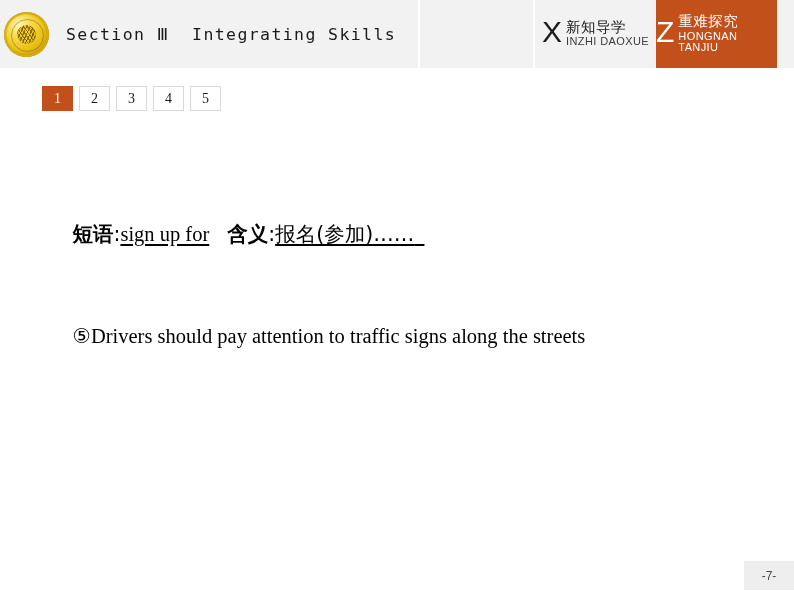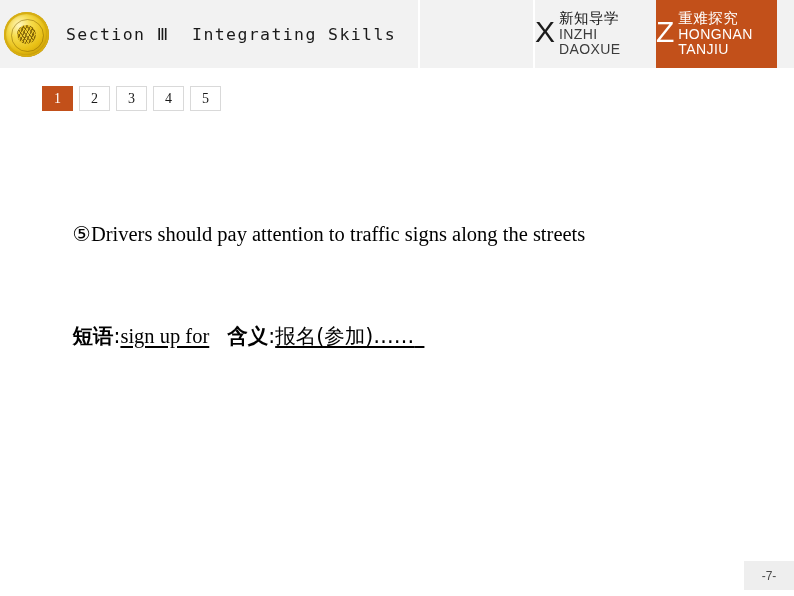--- a/index.html
+++ b/index.html
@@ -92,21 +92,21 @@
   .tab-inactive .tab-letter { color: #1b1b1b; }
   .tab-active   .tab-letter { color: #ffffff; }
   .tab-words { display: flex; flex-direction: column; line-height: 1.05; }
   .tab-cn {
     font-family: "Liberation Sans", sans-serif;
     font-size: 14.5px;
     letter-spacing: .5px;
   }
   .tab-py {
     font-family: "Liberation Sans", sans-serif;
-    font-size: 14px;
+    font-size: 11px;
     letter-spacing: .4px;
     margin-top: 1px;
   }
   .tab-inactive .tab-cn { color: #161616; }
   .tab-inactive .tab-py { color: #3c3c3c; }
   .tab-active .tab-cn, .tab-active .tab-py { color: #ffffff; }
 
   
   .pager {
     position: absolute;
@@ -196,27 +196,27 @@
   <div class="pager-item">2</div>
   <div class="pager-item">3</div>
   <div class="pager-item">4</div>
   <div class="pager-item">5</div>
 </div>
 
 <div class="content">
 
 
 
+  <div class="line">
+    <span class="lbl">短语</span><span class="cn">:</span><span class="ul">sign up for</span><span class="gap"></span><span class="lbl">含义</span><span class="cn">:</span><span class="cn ul">报名(参加)……</span><span class="ul">&nbsp;&nbsp;</span>
+  </div>
+
   <div class="line indent">
     <span class="cn">⑤</span><span>Drivers should pay attention to traffic signs along the streets</span>
   </div>
 
   <div class="line">
-    <span class="lbl">短语</span><span class="cn">:</span><span class="ul">sign up for</span><span class="gap"></span><span class="lbl">含义</span><span class="cn">:</span><span class="cn ul">报名(参加)……</span><span class="ul">&nbsp;&nbsp;</span>
-  </div>
-
-  <div class="line">
     
   </div>
 
 </div>
 
 <div class="page-num">-7-</div>
 
 </body></html>

